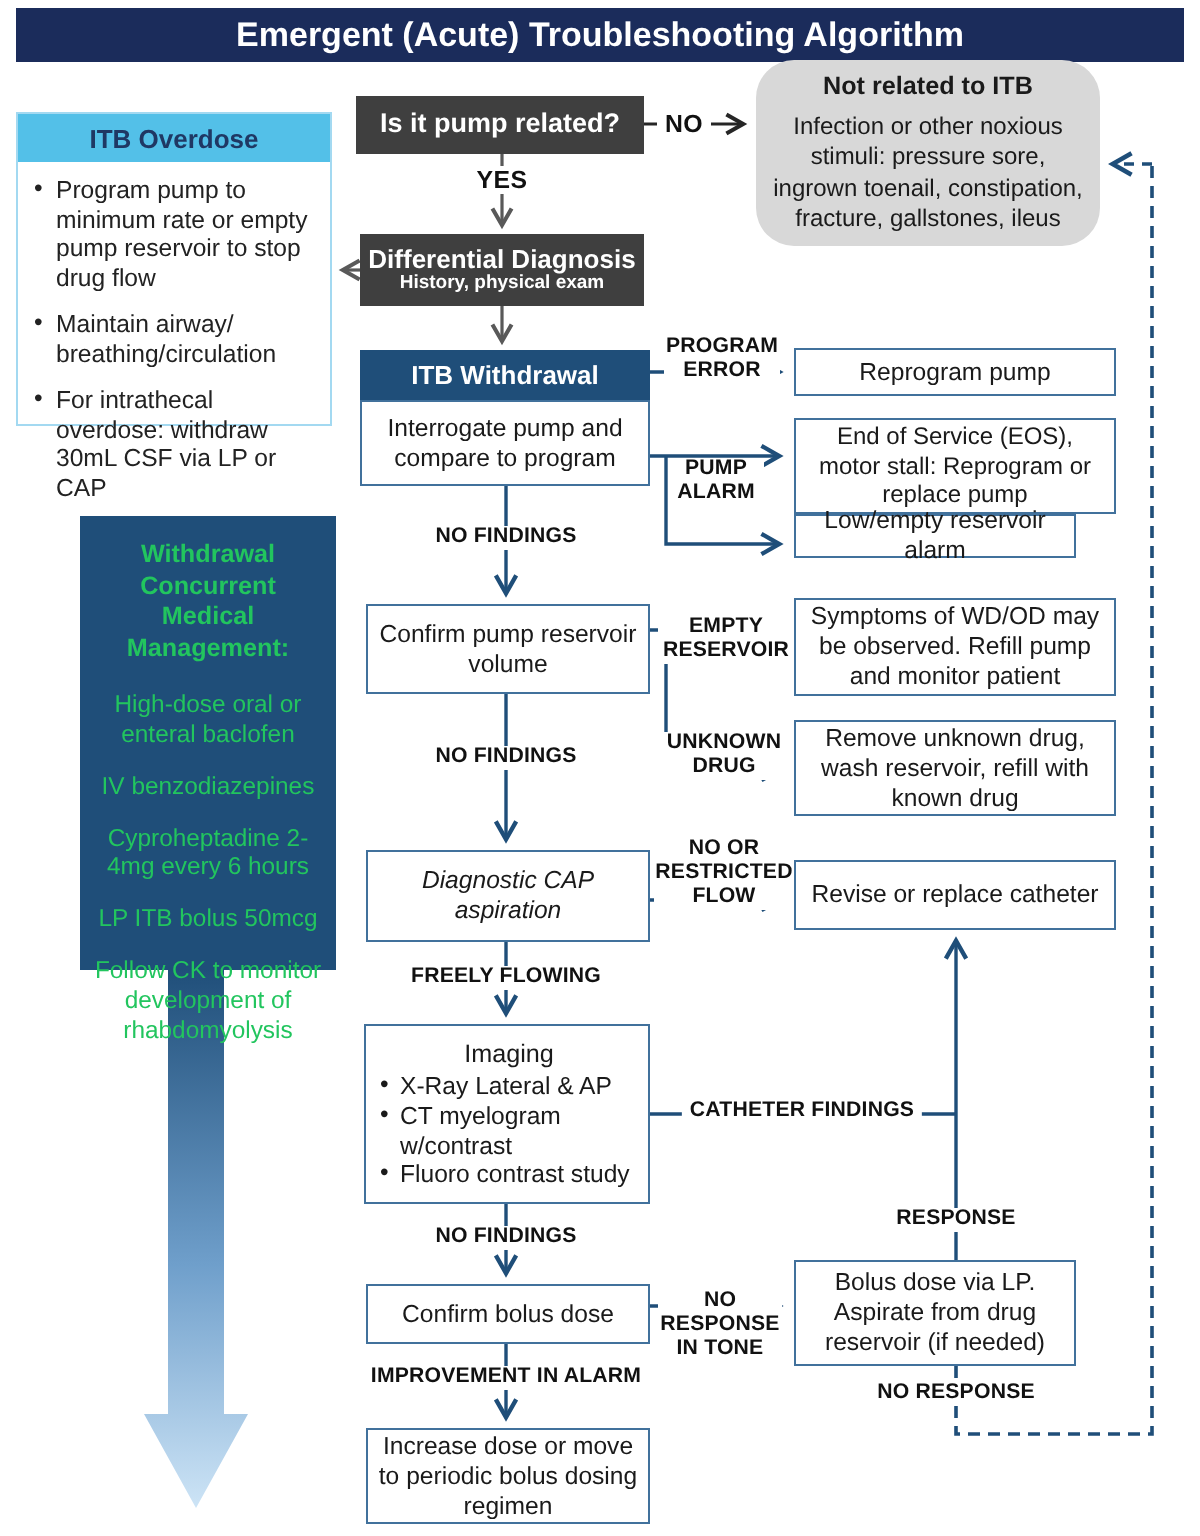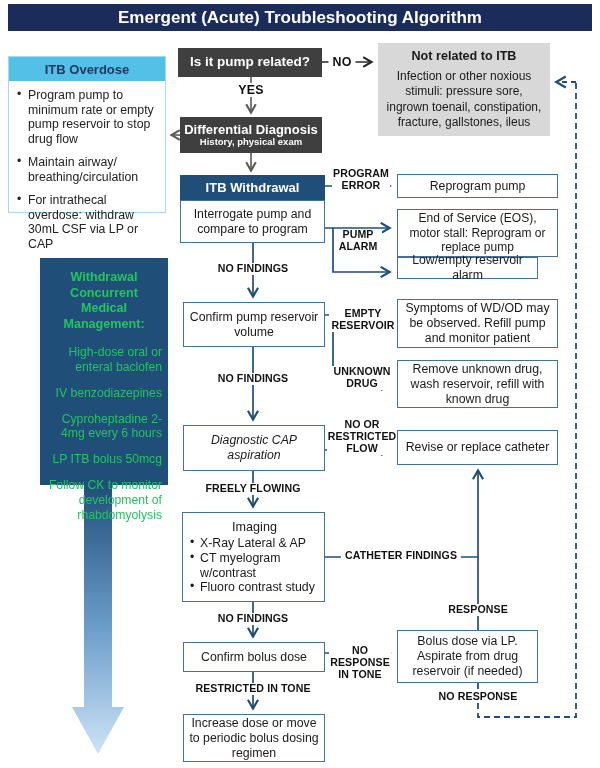--- a/index.html
+++ b/index.html
@@ -26,21 +26,21 @@
   
   .odpanel{border:1.6px solid #a3d9f1;background:#fff;z-index:1;}
   .odhdr{background:#53c0e8;color:#1f3864;font-weight:bold;font-size:13px;height:24px;
          display:flex;align-items:center;justify-content:center;}
   .odbody{padding:7px 6px 4px 8px;font-size:12.3px;line-height:1.18;color:#222;}
   .odbody .bi{position:relative;padding-left:11px;margin-bottom:9px;}
   .odbody .bi::before{content:"•";position:absolute;left:0;top:-1px;}
   
   .wmpanel{background:#1f4e79;color:#22c55e;z-index:1;text-align:center;padding:12px 6px 6px 6px;}
   .wmpanel .t{font-weight:bold;font-size:12.6px;line-height:1.25;margin-bottom:12px;}
-  .wmpanel .it{font-size:12.2px;line-height:1.22;margin-bottom:11px;text-align:right;}
+  .wmpanel .it{font-size:12.2px;line-height:1.22;margin-bottom:11px;}
   
   .lbl{position:absolute;font-weight:bold;font-size:10.6px;color:#111;background:#fff;
        text-align:center;line-height:1.13;z-index:2;letter-spacing:.1px;}
   .nowrap{white-space:nowrap;padding:0 4px;}
   .ctr{transform:translateX(-50%);}
   .yesno{font-size:12.4px;letter-spacing:.2px;}
   
   .imgbox{align-items:stretch;text-align:left;padding:4px 4px 4px 6px;}
   .imgbox .t{text-align:center;font-size:12.6px;margin:1px 0 1px 0;}
   .imgbox .li{position:relative;padding-left:11px;line-height:1.2;font-size:12.3px;}
@@ -137,21 +137,21 @@
     <div class="t">Imaging</div>
     <div class="li">X-Ray Lateral &amp; AP</div>
     <div class="li">CT myelogram w/contrast</div>
     <div class="li">Fluoro contrast study</div>
   </div>
 
   <div class="abs wbox" style="left:183px;top:642px;width:142px;height:30px;">Confirm bolus dose</div>
 
   <div class="abs wbox" style="left:183px;top:714px;width:142px;height:48px;">Increase dose or move to periodic bolus dosing regimen</div>
 
-  <div class="abs graybox" style="left:378px;top:43px;width:172px;height:93px;">
+  <div class="abs graybox" style="left:378px;top:30px;width:172px;height:93px;border-radius:19px;">
     <div class="t">Not related to ITB</div>
     <div class="b">Infection or other noxious stimuli: pressure sore, ingrown toenail, constipation, fracture, gallstones, ileus</div>
   </div>
 
   <div class="abs wbox" style="left:397px;top:174px;width:161px;height:24px;">Reprogram pump</div>
   <div class="abs wbox" style="left:397px;top:209px;width:161px;height:48px;font-size:12px;">End of Service (EOS), motor stall: Reprogram or replace pump</div>
   <div class="abs wbox" style="left:397px;top:257px;width:141px;height:22px;">Low/empty reservoir alarm</div>
   <div class="abs wbox" style="left:397px;top:299px;width:161px;height:49px;">Symptoms of WD/OD may be observed. Refill pump and monitor patient</div>
   <div class="abs wbox" style="left:397px;top:360px;width:161px;height:48px;">Remove unknown drug, wash reservoir, refill with known drug</div>
   <div class="abs wbox" style="left:397px;top:430px;width:161px;height:35px;">Revise or replace catheter</div>
@@ -166,16 +166,16 @@
   <div class="lbl nowrap ctr" style="left:253px;top:263px;">NO FINDINGS</div>
   <div class="lbl" style="left:329px;top:308px;width:68px;">EMPTY RESERVOIR</div>
   <div class="lbl nowrap ctr" style="left:253px;top:373px;">NO FINDINGS</div>
   <div class="lbl" style="left:331px;top:366px;width:62px;">UNKNOWN DRUG</div>
   <div class="lbl" style="left:327px;top:419px;width:70px;">NO OR RESTRICTED FLOW</div>
   <div class="lbl nowrap ctr" style="left:253px;top:483px;">FREELY FLOWING</div>
   <div class="lbl nowrap ctr" style="left:401px;top:550px;">CATHETER FINDINGS</div>
   <div class="lbl nowrap ctr" style="left:478px;top:604px;">RESPONSE</div>
   <div class="lbl nowrap ctr" style="left:253px;top:613px;">NO FINDINGS</div>
   <div class="lbl" style="left:329px;top:645px;width:62px;">NO RESPONSE IN TONE</div>
-  <div class="lbl nowrap ctr" style="left:253px;top:683px;">RESTRICTED IN TONE</div>
+  <div class="lbl nowrap ctr" style="left:253px;top:683px;">IMPROVEMENT IN ALARM</div>
   <div class="lbl nowrap ctr" style="left:478px;top:691px;">NO RESPONSE</div>
 
 </div>
 
 </body></html>

